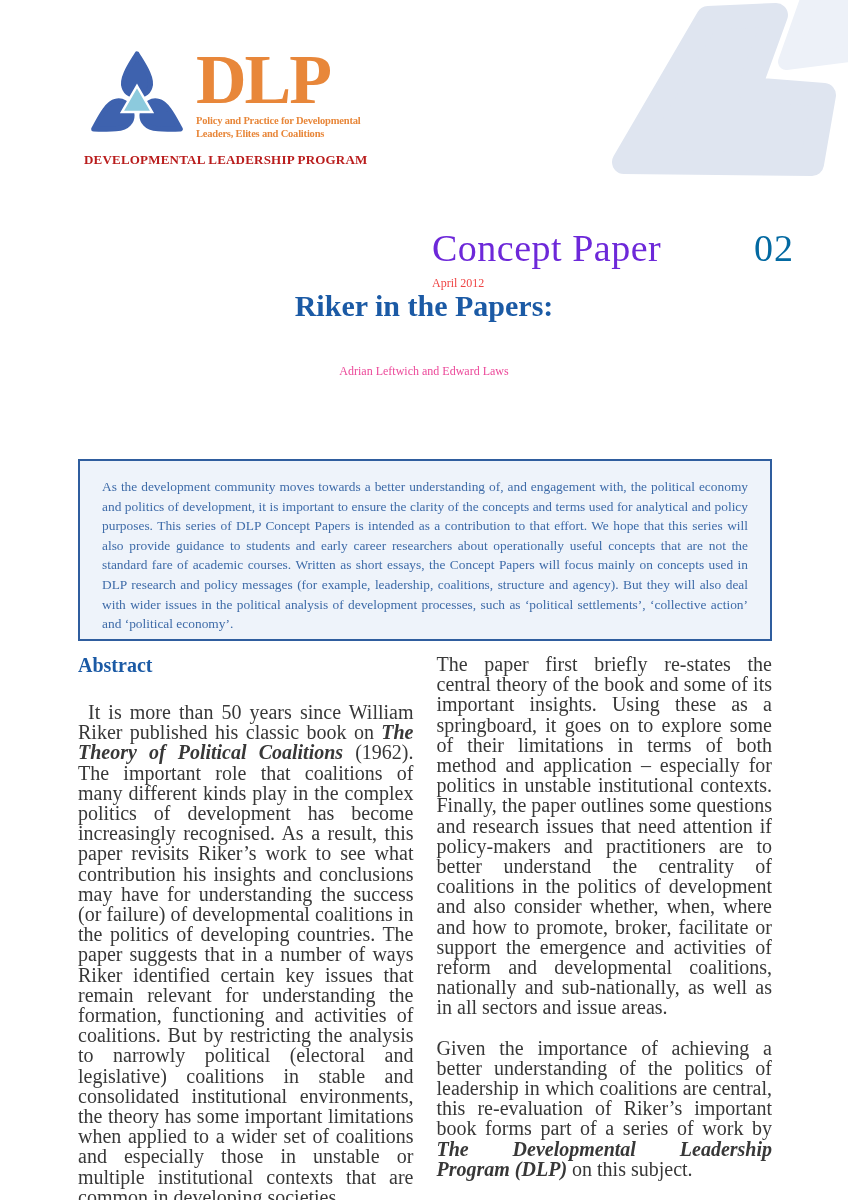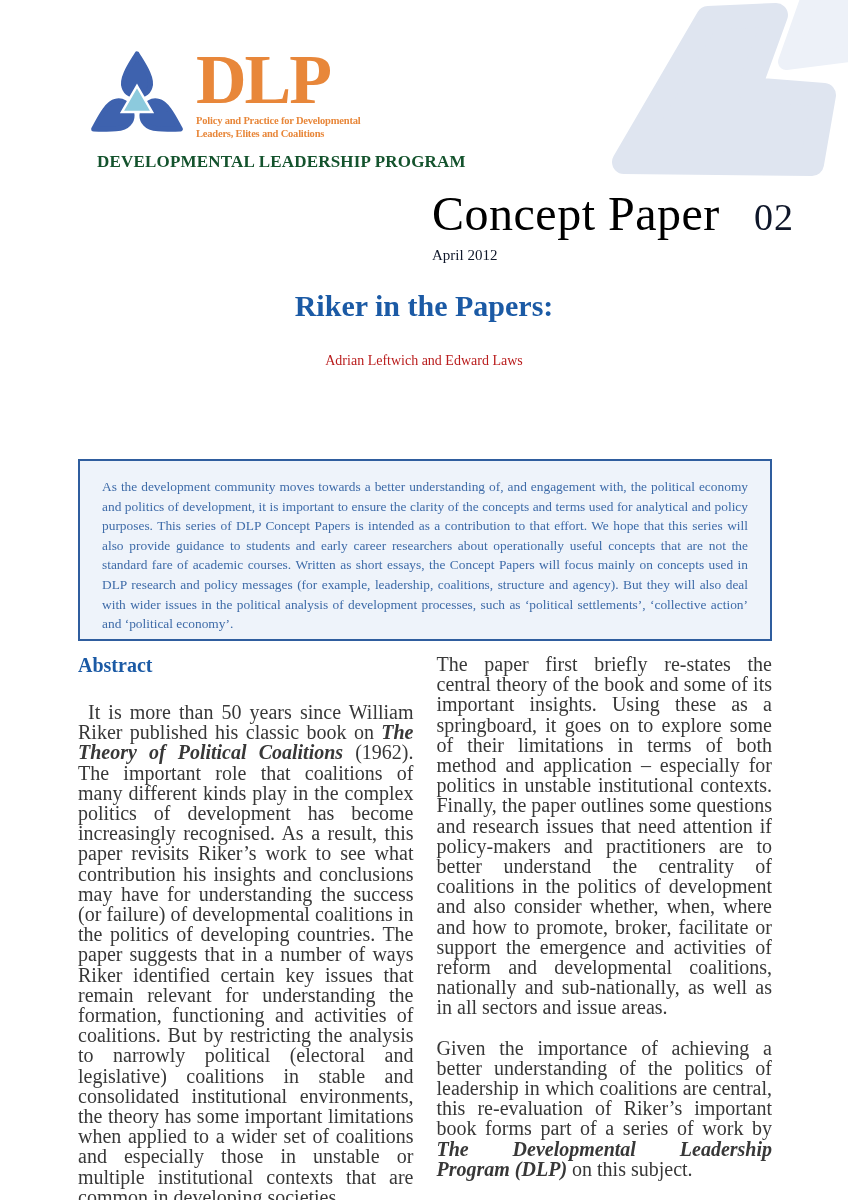--- a/index.html
+++ b/index.html
@@ -30,37 +30,37 @@
     font-size: 70px; line-height: 0.92; font-weight: bold;
     color: #e8873a; letter-spacing: -2px;
   }
   .logo-tagline {
     margin-top: 3px; font-size: 10.5px; line-height: 1.22;
     color: #e8873a; font-weight: bold; letter-spacing: -0.2px;
   }
   .program-name {
     grid-column: 1 / span 2; grid-row: 2;
     margin-top: 6px;
-    font-size: 17px; font-weight: bold; color: #14532d;
-    letter-spacing: 0.2px; white-space: nowrap; margin-left: 13px;
+    font-size: 13px; font-weight: bold; color: #b91c1c;
+    letter-spacing: 0.2px; white-space: nowrap;
   }
 
   
   .series-header { position: absolute; left: 432px; top: 186px; width: 362px; }
   .series-row { display: flex; justify-content: space-between; align-items: baseline; }
-  .series-title { font-size: 48px; color: #000000; letter-spacing: 0.5px; font-weight: normal; }
-  .issue-number { font-size: 38px; color: #0f172a; letter-spacing: 1px; }
-  .series-date { margin-top: 6px; font-size: 15px; color: #0f172a; }
+  .series-title { font-size: 38px; color: #6d28d9; letter-spacing: 0.5px; font-weight: normal; margin-top: 40px; }
+  .issue-number { font-size: 38px; color: #0369a1; letter-spacing: 1px; }
+  .series-date { margin-top: 6px; font-size: 12px; color: #ef4444; }
 
   
   .title-block { position: absolute; left: 60px; top: 289px; width: 728px; text-align: center; color: #1b5aa5; }
   .title-line1 { font-size: 30px; font-weight: bold; line-height: 1.1; }
   .title-line23 { font-size: 29px; line-height: 1.08; margin-top: 6px; }
   .title-italic { font-style: italic; }
-  .authors { margin-top: 31px; font-size: 14px; color: #b91c1c; }
+  .authors { margin-top: 42px; font-size: 12px; color: #ec4899; }
 
   
   .intro-box {
     position: absolute; left: 78px; top: 459px; width: 694px; height: 182px;
     border: 2px solid #2f5d9e; background: #eef3fa;
     padding: 16px 22px 28px 22px;
     font-size: 13.4px; line-height: 19.6px; color: #3e6ba8;
     text-align: justify;
   }
 

